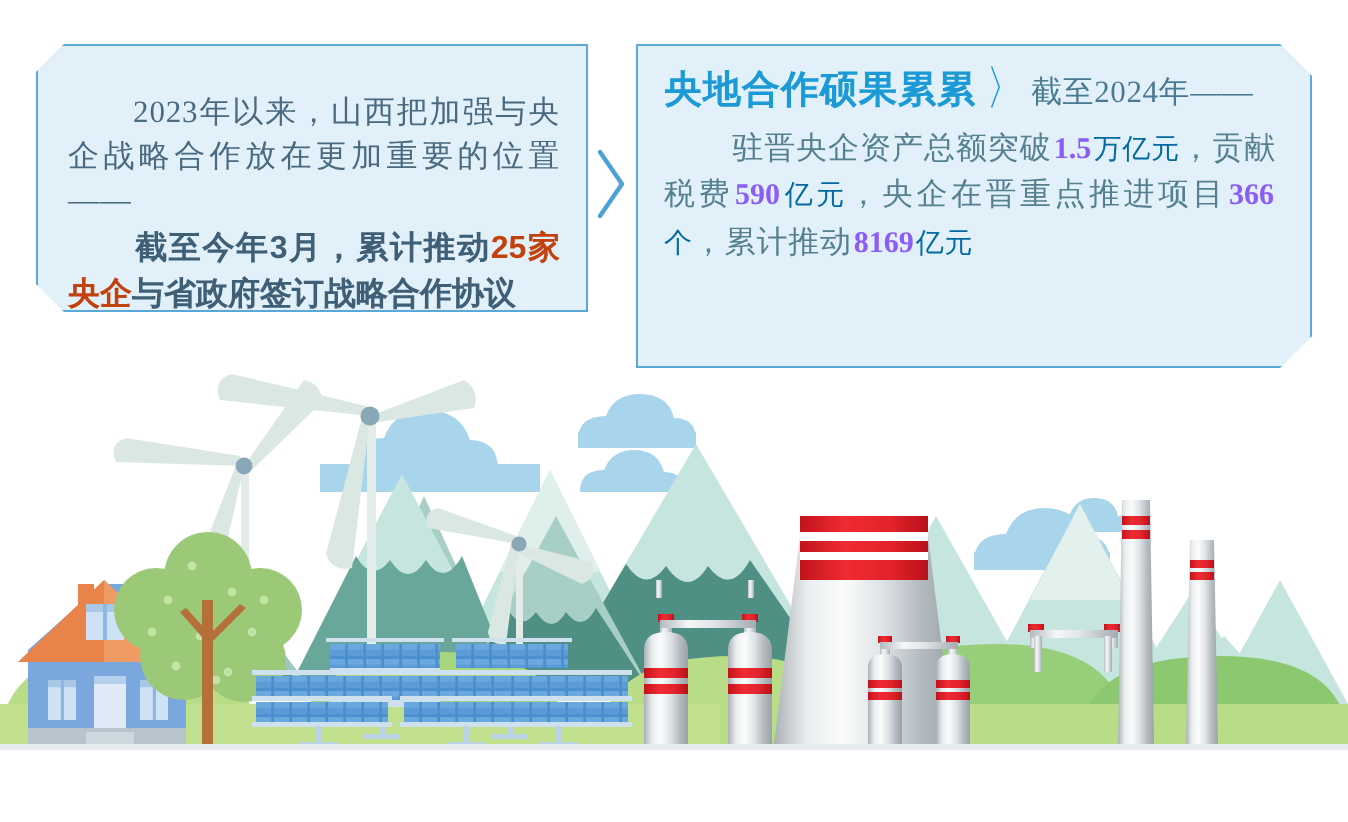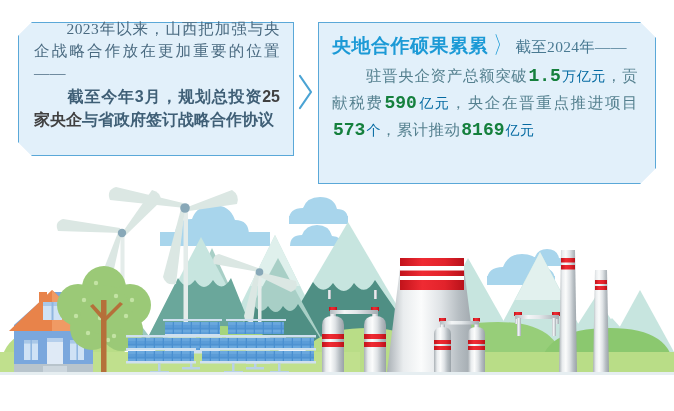--- a/index.html
+++ b/index.html
@@ -71,42 +71,42 @@
     position: absolute;
     box-sizing: border-box;
     color: #3c5a6e;
     line-height: 1.42;
     letter-spacing: 0.4px;
   }
 
   
   #left-text {
     left: 22px;
-    top: 12px;
+    top: 40px;
     width: 268px;
     padding: 6px 10px 0 12px;
     font-size: 15.5px;
     text-align: justify;
     color: #4a6a80;
   }
   #left-text .para1 {
     text-indent: 2.1em;
     font-family: "Liberation Serif", "DejaVu Serif", serif;
   }
   #left-text .para2 {
     text-indent: 2.1em;
     margin-top: 2px;
     font-family: "Liberation Sans", "DejaVu Sans", sans-serif;
     font-weight: bold;
     font-size: 16px;
     color: #3f5f76;
     letter-spacing: 0;
   }
   .hl-orange {
-    color: #404040;
+    color: #c2410c;
     font-weight: bold;
   }
 
   
   #right-text {
     left: 322px;
     top: 29px;
     width: 330px;
     padding: 4px 14px 0 10px;
     font-size: 15.5px;
@@ -137,24 +137,24 @@
   }
   #rt-body {
     margin-top: 3px;
     text-indent: 2.2em;
     text-align: justify;
     line-height: 1.5;
     font-family: "Liberation Serif", "DejaVu Serif", serif;
     color: #55808f;
   }
   .hl-blue {
-    color: #15803d;
-    font-family: Liberation Mono, monospace;
+    color: #8b5cf6;
+    font-family: Liberation Serif, serif;
     font-weight: bold;
-    font-size: 18px;
+    font-size: 15px;
     letter-spacing: 0;
     padding: 0 1px;
   }
   .unit {
     color: #0369a1;
     font-family: "Liberation Sans", "DejaVu Sans", sans-serif;
     font-size: 14px;
   }
 
   
@@ -511,26 +511,26 @@
   <div id="panel-right-bg"></div>
   <div class="panel" id="panel-right"></div>
 
   <svg id="sep-chevron" viewBox="0 0 20 40">
     <path d="M4 4 L15 20 L4 36" fill="none" stroke="#4aa3d4" stroke-width="2.2" stroke-linecap="round" stroke-linejoin="round"></path>
   </svg>
 
   <div class="panel-text" id="left-text">
     <div class="para1">2023年以来，山西把加强与央企战略合作放在更加重要的位置——</div>
     <div class="para2">
-      <span>截至今年3月，规划总投资</span><span class="hl-orange">25家</span><span class="hl-orange">央企</span><span>与省政府签订战略合作协议</span>
+      <span>截至今年3月，累计推动</span><span class="hl-orange">25家</span><span class="hl-orange">央企</span><span>与省政府签订战略合作协议</span>
     </div>
   </div>
 
   <div class="panel-text" id="right-text">
     <div id="rt-head">
       <span>央地合作硕果累累</span><span id="rt-chev">〉</span><span id="rt-head-tail">截至2024年——</span>
     </div>
     <div id="rt-body">
-      <span>驻晋央企资产总额突破</span><span class="hl-blue">1.5</span><span class="unit">万亿元</span><span>，贡献税费</span><span class="hl-blue">590</span><span class="unit">亿元</span><span>，央企在晋重点推进项目</span><span class="hl-blue">573</span><span class="unit">个</span><span>，累计推动</span><span class="hl-blue">8169</span><span class="unit">亿元</span>
+      <span>驻晋央企资产总额突破</span><span class="hl-blue">1.5</span><span class="unit">万亿元</span><span>，贡献税费</span><span class="hl-blue">590</span><span class="unit">亿元</span><span>，央企在晋重点推进项目</span><span class="hl-blue">366</span><span class="unit">个</span><span>，累计推动</span><span class="hl-blue">8169</span><span class="unit">亿元</span>
     </div>
   </div>
 
 </div>
 
 </body></html>

